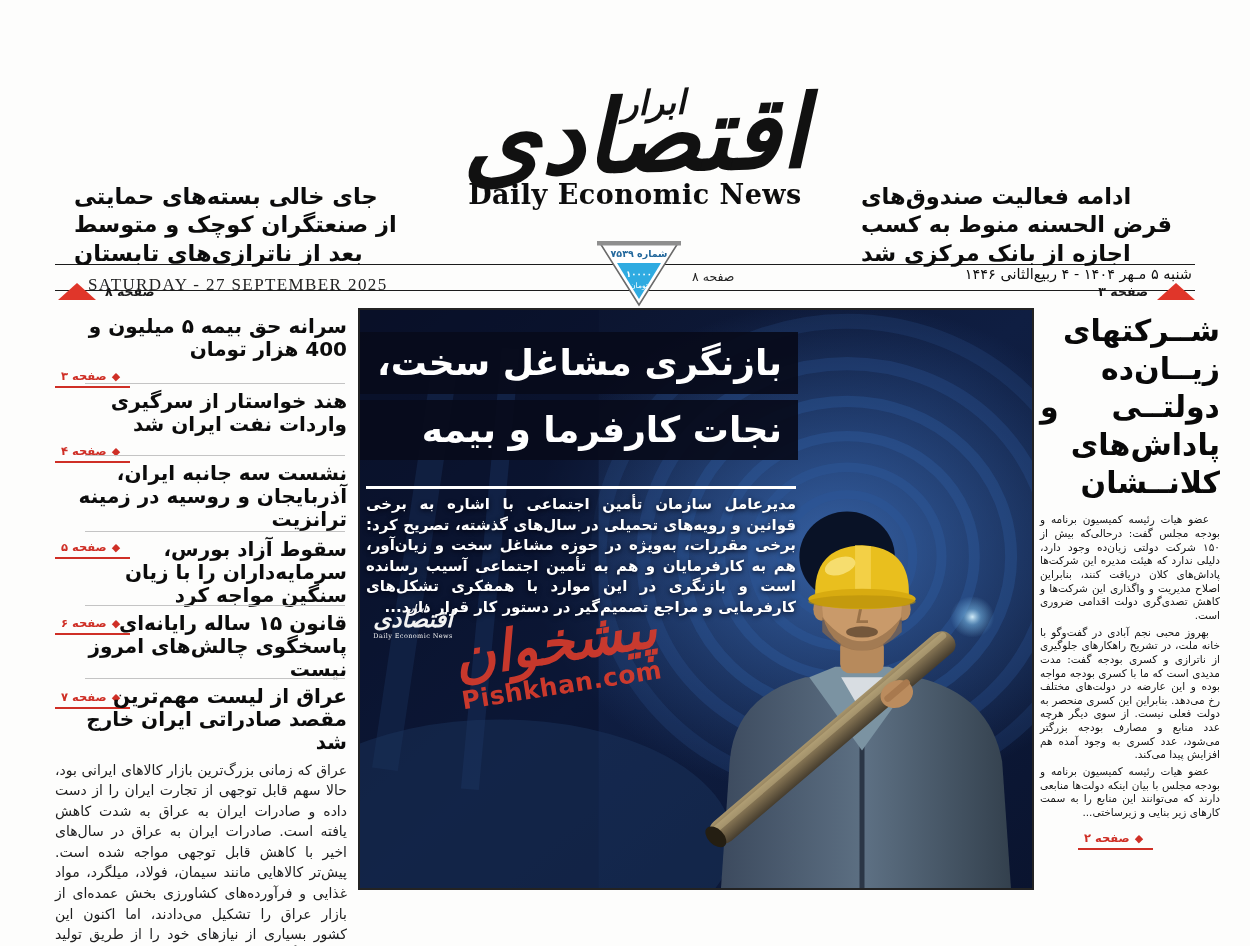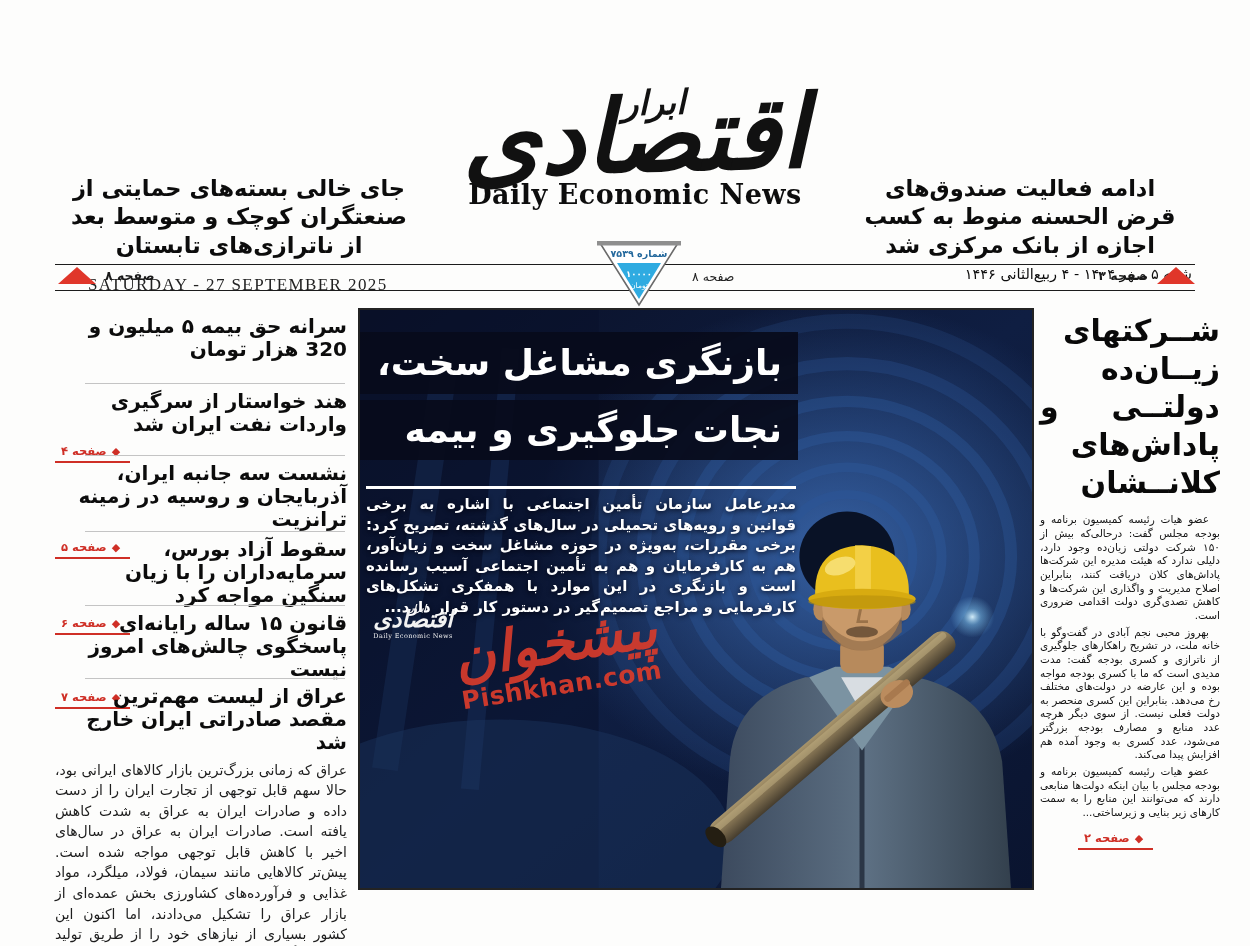--- a/index.html
+++ b/index.html
@@ -14,21 +14,21 @@
   
   .rule{position:absolute;left:55px;width:1140px;border-top:1.6px solid #1c1c1c;height:0;}
   .rule1{top:264px;} .rule2{top:290px;}
   .date-en{position:absolute;left:88px;top:275px;font-family:"Liberation Serif",serif;font-variant:small-caps;
            font-size:17px;letter-spacing:1.4px;color:#222;}
   .pages-label{position:absolute;left:692px;top:269px;font-size:12.5px;color:#222;}
   .date-fa{position:absolute;right:58px;top:266px;direction:rtl;font-size:14.5px;font-weight:normal;color:#0d0d0d;}
   
   .badge{position:absolute;left:597px;top:241px;width:84px;height:66px;z-index:6;}
   
-  .ts h2{margin:8px;direction:rtl;text-align:center;font-size:22.5px;line-height:1.26;font-weight:bold;color:#0c0c0c;}
+  .ts h2{margin:16px;direction:rtl;text-align:left;font-size:22.5px;line-height:1.26;font-weight:bold;color:#0c0c0c;}
   .ts-left{position:absolute;left:58px;top:166px;width:362px;}
   .ts-right{position:absolute;left:845px;top:166px;width:350px;}
   .marker{margin-top:7px;display:flex;align-items:flex-end;gap:9px;}
   .marker.to-right{justify-content:flex-end;}
   .tri{width:0;height:0;border-left:19px solid transparent;border-right:19px solid transparent;
        border-bottom:17px solid #e0362a;}
   .marker-text{direction:rtl;font-size:12.5px;font-weight:bold;color:#1a1a1a;padding-bottom:1px;}
   
   .left-col{position:absolute;left:55px;top:310px;width:292px;height:626px;}
   .lc-item{position:absolute;left:0;width:292px;direction:rtl;}
@@ -106,21 +106,22 @@
   <div class="ts ts-right">
     <h2>ادامه فعالیت صندوق‌های قرض الحسنه منوط به کسب اجازه از بانک مرکزی شد</h2>
     <div class="marker to-right">
       <span class="marker-text">صفحه ۳</span>
       <span class="tri"></span>
     </div>
   </div>
 
   <div class="left-col">
     <div class="lc-item" style="top:5px">
-      <h3>سرانه حق بیمه ۵ میلیون و 320 هزار تومان</h3>
+      <h3>سرانه حق بیمه ۵ میلیون و 400 هزار تومان</h3>
+      <div class="lc-ref"><span class="lc-ref-in"><span class="diamond">◆</span><span>صفحه ۳</span></span></div>
     </div>
     <div class="lc-sep" style="top:73px"></div>
     <div class="lc-item" style="top:80px">
       <h3>هند خواستار از سرگیری واردات نفت ایران شد</h3>
       <div class="lc-ref"><span class="lc-ref-in"><span class="diamond">◆</span><span>صفحه ۴</span></span></div>
     </div>
     <div class="lc-sep" style="top:145px"></div>
     <div class="lc-item" style="top:152px">
       <h3>نشست سه جانبه ایران، آذربایجان و روسیه در زمینه ترانزیت</h3>
       <div class="lc-ref"><span class="lc-ref-in"><span class="diamond">◆</span><span>صفحه ۵</span></span></div>
@@ -215,21 +216,21 @@
           <rect x="315" y="423" width="322" height="27" rx="12" fill="url(#pipeG)"></rect>
           <rect x="318" y="427" width="316" height="7" rx="3.5" fill="#c9b88a" opacity=".45"></rect>
           <ellipse cx="318" cy="436.5" rx="8" ry="13" fill="#241e12"></ellipse>
         </g>
         <ellipse cx="540" cy="390" rx="17" ry="14" fill="#bb8c5e" transform="rotate(-30 540 390)"></ellipse>
         <rect x="524" y="383" width="32" height="7" rx="3.5" fill="#a8794e" transform="rotate(-42 540 386)"></rect>
       </g>
     </svg>
 
     <div class="ph-bar bar1">بازنگری مشاغل سخت،</div>
-    <div class="ph-bar bar2">نجات جلوگیری و بیمه</div>
+    <div class="ph-bar bar2">نجات کارفرما و بیمه</div>
     <div class="ph-rule"></div>
     <div class="ph-lead">مدیرعامل سازمان تأمین اجتماعی با اشاره به برخی قوانین و رویه‌های تحمیلی در سال‌های گذشته، تصریح کرد: برخی مقررات، به‌ویژه در حوزه مشاغل سخت و زیان‌آور، هم به کارفرمایان و هم به تأمین اجتماعی آسیب رسانده است و بازنگری در این موارد با همفکری تشکل‌های کارفرمایی و مراجع تصمیم‌گیر در دستور کار قرار دارد...</div>
 
     <div class="ph-logo">
       <div class="ph-logo-fa">
         <span>اقتصادی</span>
         <span class="ph-logo-fa-small">ابرار</span>
       </div>
       <div class="ph-logo-en">Daily Economic News</div>
     </div>

